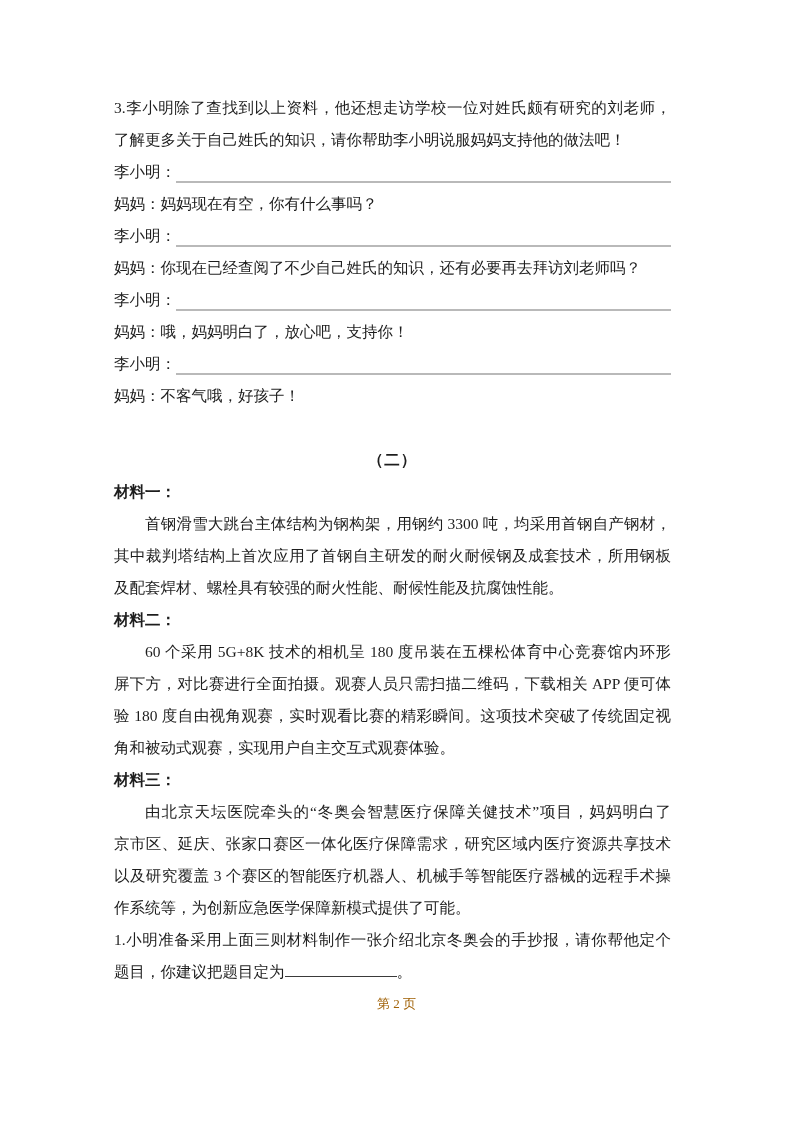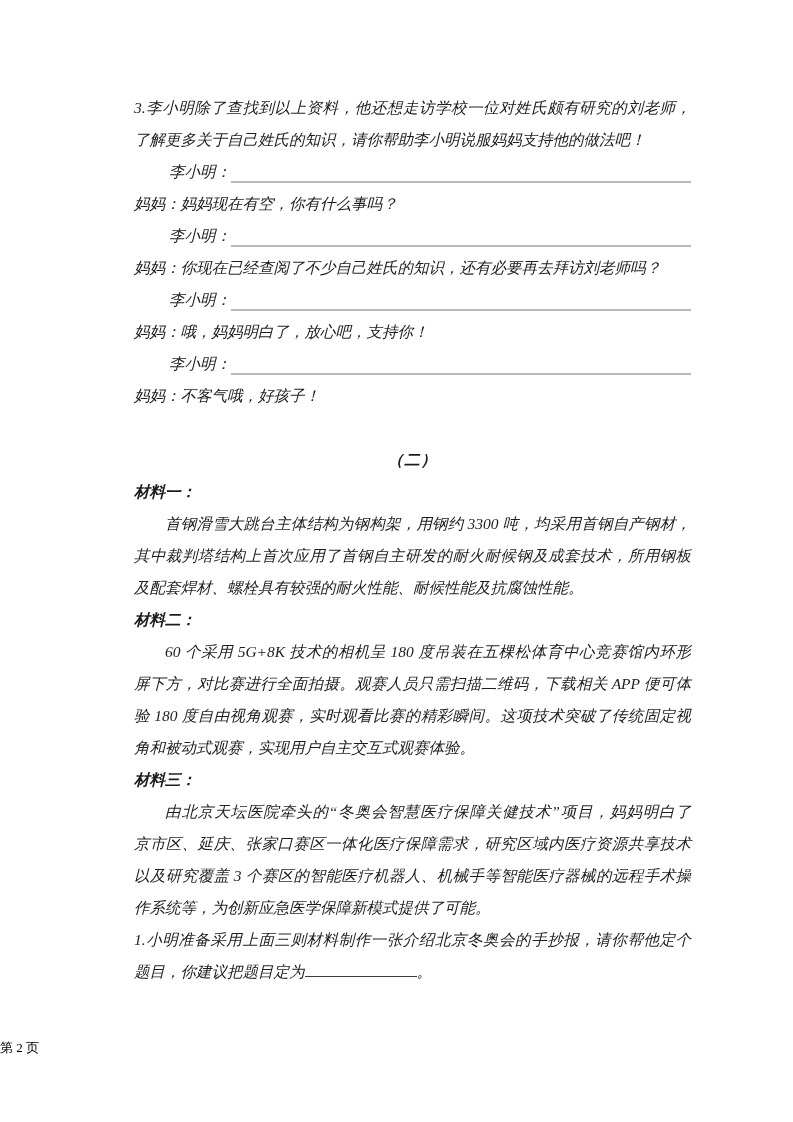--- a/index.html
+++ b/index.html
@@ -6,55 +6,56 @@
   body{
     width:793px;height:1122px;
     background:#ffffff;
     font-family:"Liberation Serif","DejaVu Serif",serif;
     color:#1d1d1d;
     position:relative;
     overflow:hidden;
   }
   .page{position:absolute;inset:0;background:#ffffff;}
   .content{
-    position:absolute;left:134px;top:92px;width:557px;font-style:italic;
+    position:absolute;left:114px;top:92px;width:557px;
   }
   .line{
     height:32px;line-height:32px;
     font-size:15.5px;
     text-align:left;
     white-space:normal;
   }
   .fill{
     text-align:justify;
     text-align-last:justify;
   }
   .indent{text-indent:2em;}
   .center{text-align:center;text-align-last:center;font-weight:600;letter-spacing:1px;}
   .material-title{font-weight:bold;}
   .blank-row{display:flex;}
-  .blank-row .spk{flex:0 0 auto;margin-left:35px;}
+  .blank-row .spk{flex:0 0 auto;}
   .rule{
     flex:1 1 auto;
     align-self:flex-end;
     border-bottom:2px solid #b9b9b9;
     margin-bottom:5px;
     height:0;
   }
   .fill-blank{
     display:inline-block;
     width:112px;
     height:0.85em;
     border-bottom:1.5px solid #3a3a3a;
     vertical-align:baseline;
   }
   .spacer{height:32px;}
   .footer{
-    position:absolute;left:0;top:1038px;width:793px;
-    font-size:13px;color:#000000;
+    position:absolute;left:0;top:994px;width:793px;
+    text-align:center;
+    font-size:13px;color:#a16207;
     line-height:20px;
   }
 </style>
 </head>
 <body>
 
 <div class="page">
   <div class="content">
 
     <div class="line fill">3.李小明除了查找到以上资料，他还想走访学校一位对姓氏颇有研究的刘老师，</div>

